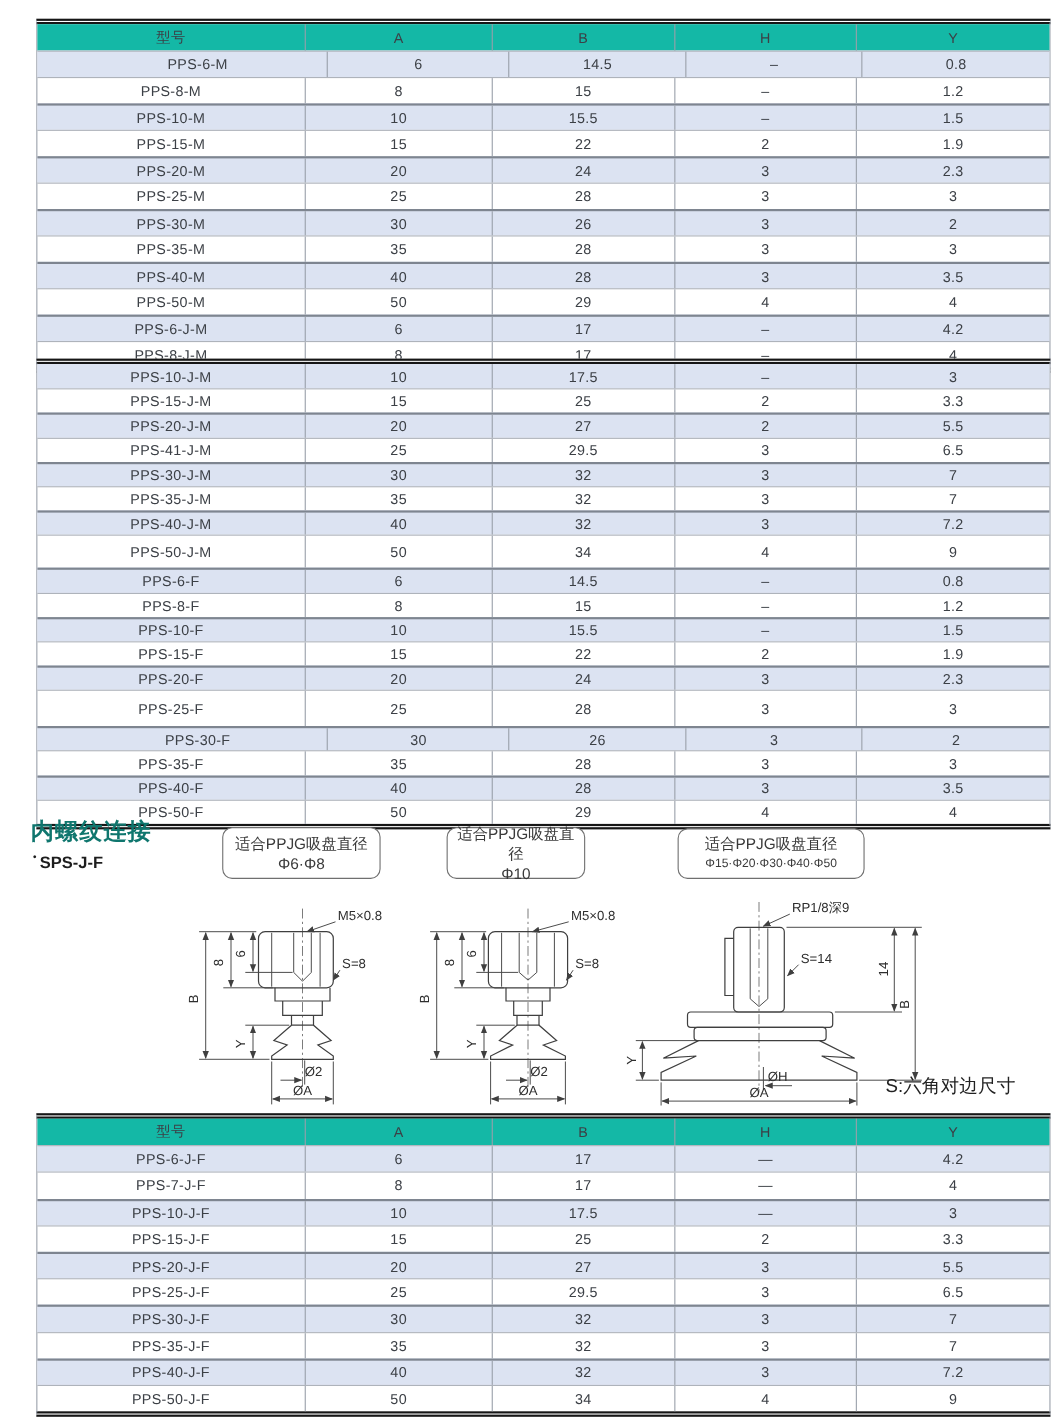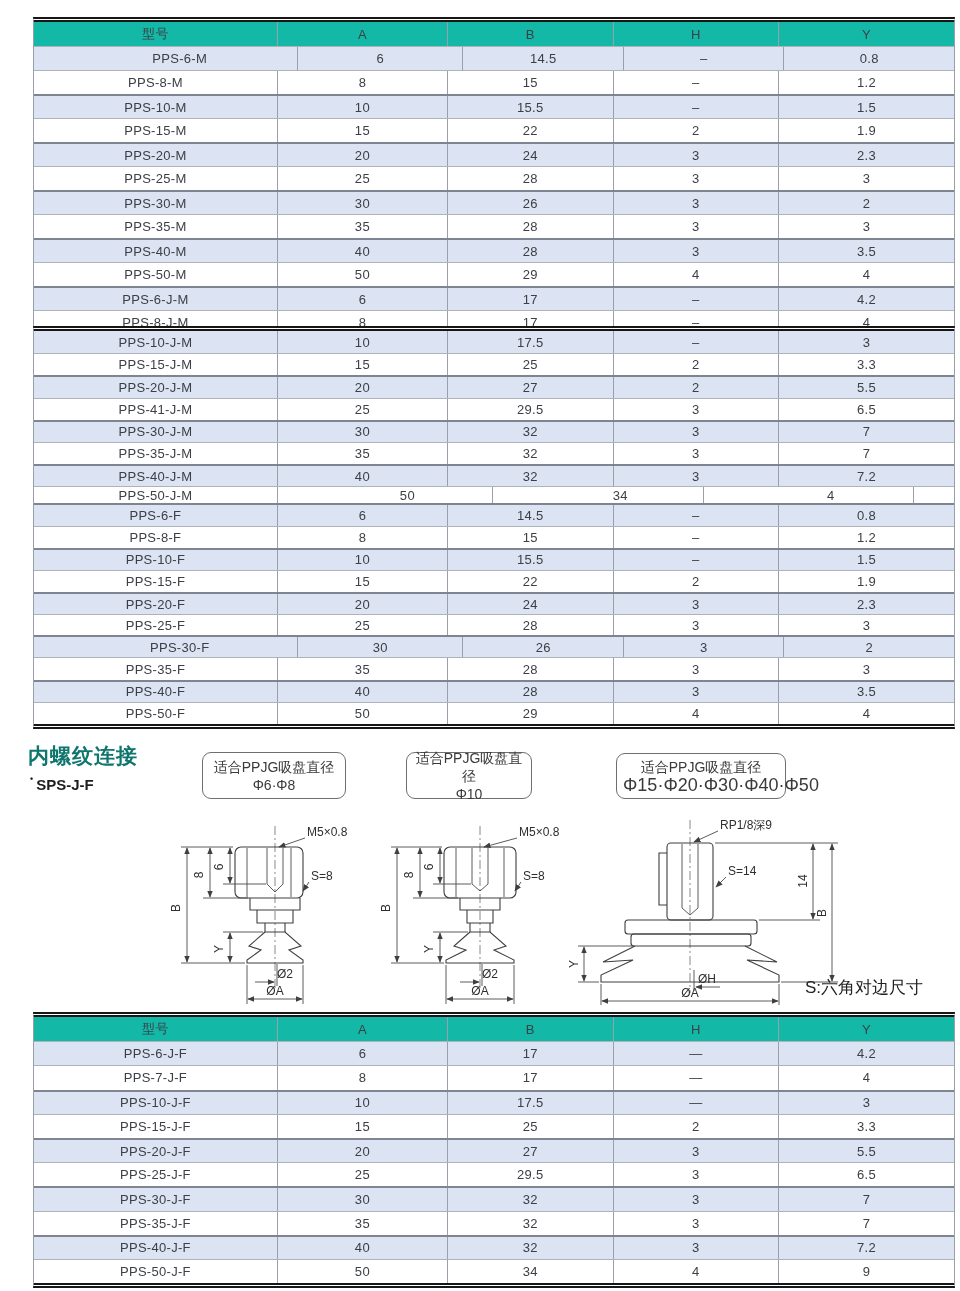--- a/index.html
+++ b/index.html
@@ -22,21 +22,21 @@
   .trow.header{background:#14b8a6;}
   
   .section-title{position:absolute;left:28px;top:742px;font-size:21px;font-weight:bold;color:#0f766e;letter-spacing:1px;}
   .section-sub{position:absolute;left:30px;top:776px;font-size:15px;font-weight:bold;color:#1d1d1d;}
   .section-sub .bullet{font-size:9px;vertical-align:top;position:relative;top:-2px;margin-right:3px;}
   .fitbox{position:absolute;border:1.5px solid #6f6f6f;border-radius:9px;background:#fff;
           text-align:center;display:flex;flex-direction:column;justify-content:center;
           padding:2px 6px;color:#3a3a3a;}
   .fitbox .l1{font-size:14px;line-height:18px;}
   .fitbox .l2{font-size:14px;line-height:18px;}
-  #fitbox-3 .l2{font-size:18px;}
+  #fitbox-3 .l2{font-size:11px;}
   #fitbox-1{left:202px;top:752px;width:144px;height:47px;}
   #fitbox-2{left:406px;top:752px;width:126px;height:47px;}
   #fitbox-3{left:616px;top:753px;width:170px;height:46px;}
   .note{position:absolute;left:805px;top:976px;font-size:17px;color:#222;}
   svg{position:absolute;overflow:visible;}
   svg .ol{fill:none;stroke:#3f3f3f;stroke-width:1.1;}
   svg .thin{fill:none;stroke:#4a4a4a;stroke-width:0.9;}
   svg .dim{fill:none;stroke:#4a4a4a;stroke-width:0.9;}
   svg .cl{fill:none;stroke:#6a6a6a;stroke-width:0.8;stroke-dasharray:9 3 2 3;}
   svg text{font-family:"Liberation Sans","DejaVu Sans",sans-serif;font-size:12px;fill:#2e2e2e;}
@@ -186,21 +186,21 @@
         <div>3</div>
         <div>7</div>
       </div>
       <div class="trow shaded hsep" style="height: 22.2px;">
         <div>PPS-40-J-M</div>
         <div>40</div>
         <div>32</div>
         <div>3</div>
         <div>7.2</div>
       </div>
-      <div class="trow" style="height: 17px; gap: 45px;">
+      <div class="trow" style="height: 30px;">
         <div>PPS-50-J-M</div>
         <div>50</div>
         <div>34</div>
         <div>4</div>
         <div>9</div>
       </div>
       <div class="trow shaded hsep" style="height: 22.2px;">
         <div>PPS-6-F</div>
         <div>6</div>
         <div>14.5</div>
@@ -228,21 +228,21 @@
         <div>2</div>
         <div>1.9</div>
       </div>
       <div class="trow shaded hsep" style="height: 22.2px;">
         <div>PPS-20-F</div>
         <div>20</div>
         <div>24</div>
         <div>3</div>
         <div>2.3</div>
       </div>
-      <div class="trow" style="height: 21px;">
+      <div class="trow" style="height: 33px;">
         <div>PPS-25-F</div>
         <div>25</div>
         <div>28</div>
         <div>3</div>
         <div>3</div>
       </div>
       <div class="trow shaded hsep" style="height: 22.2px; padding-left: 28px;">
         <div>PPS-30-F</div>
         <div>30</div>
         <div>26</div>

